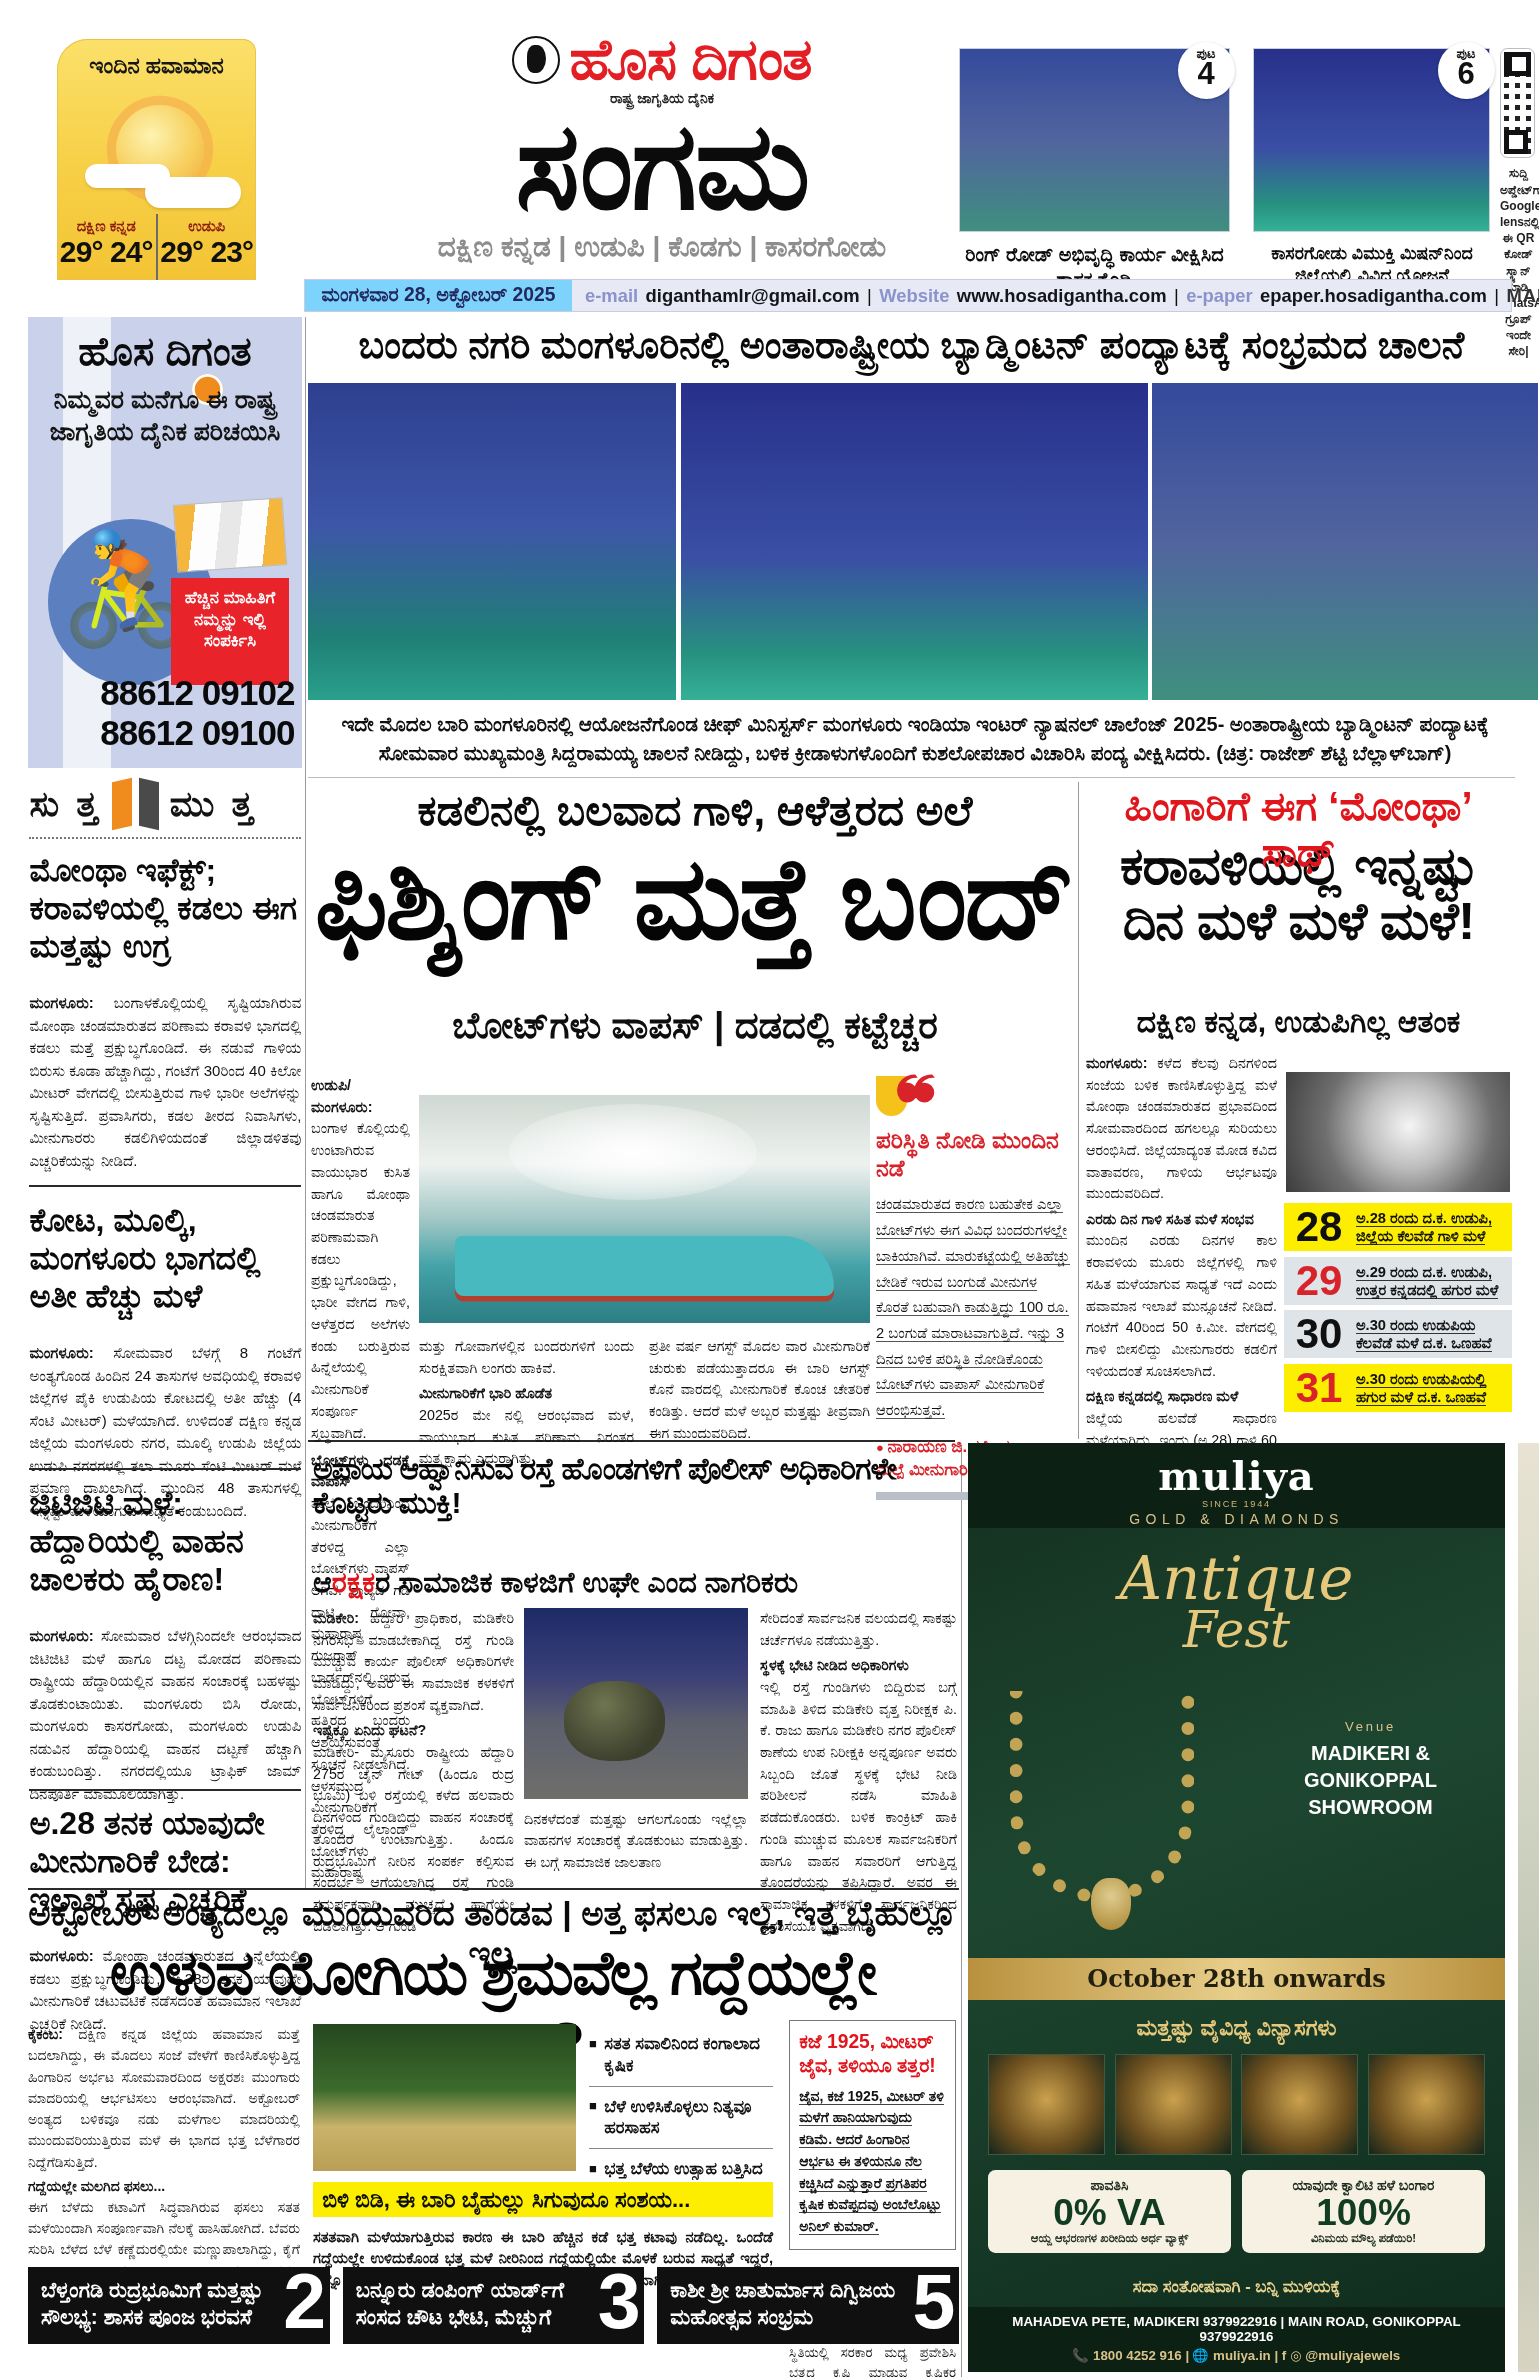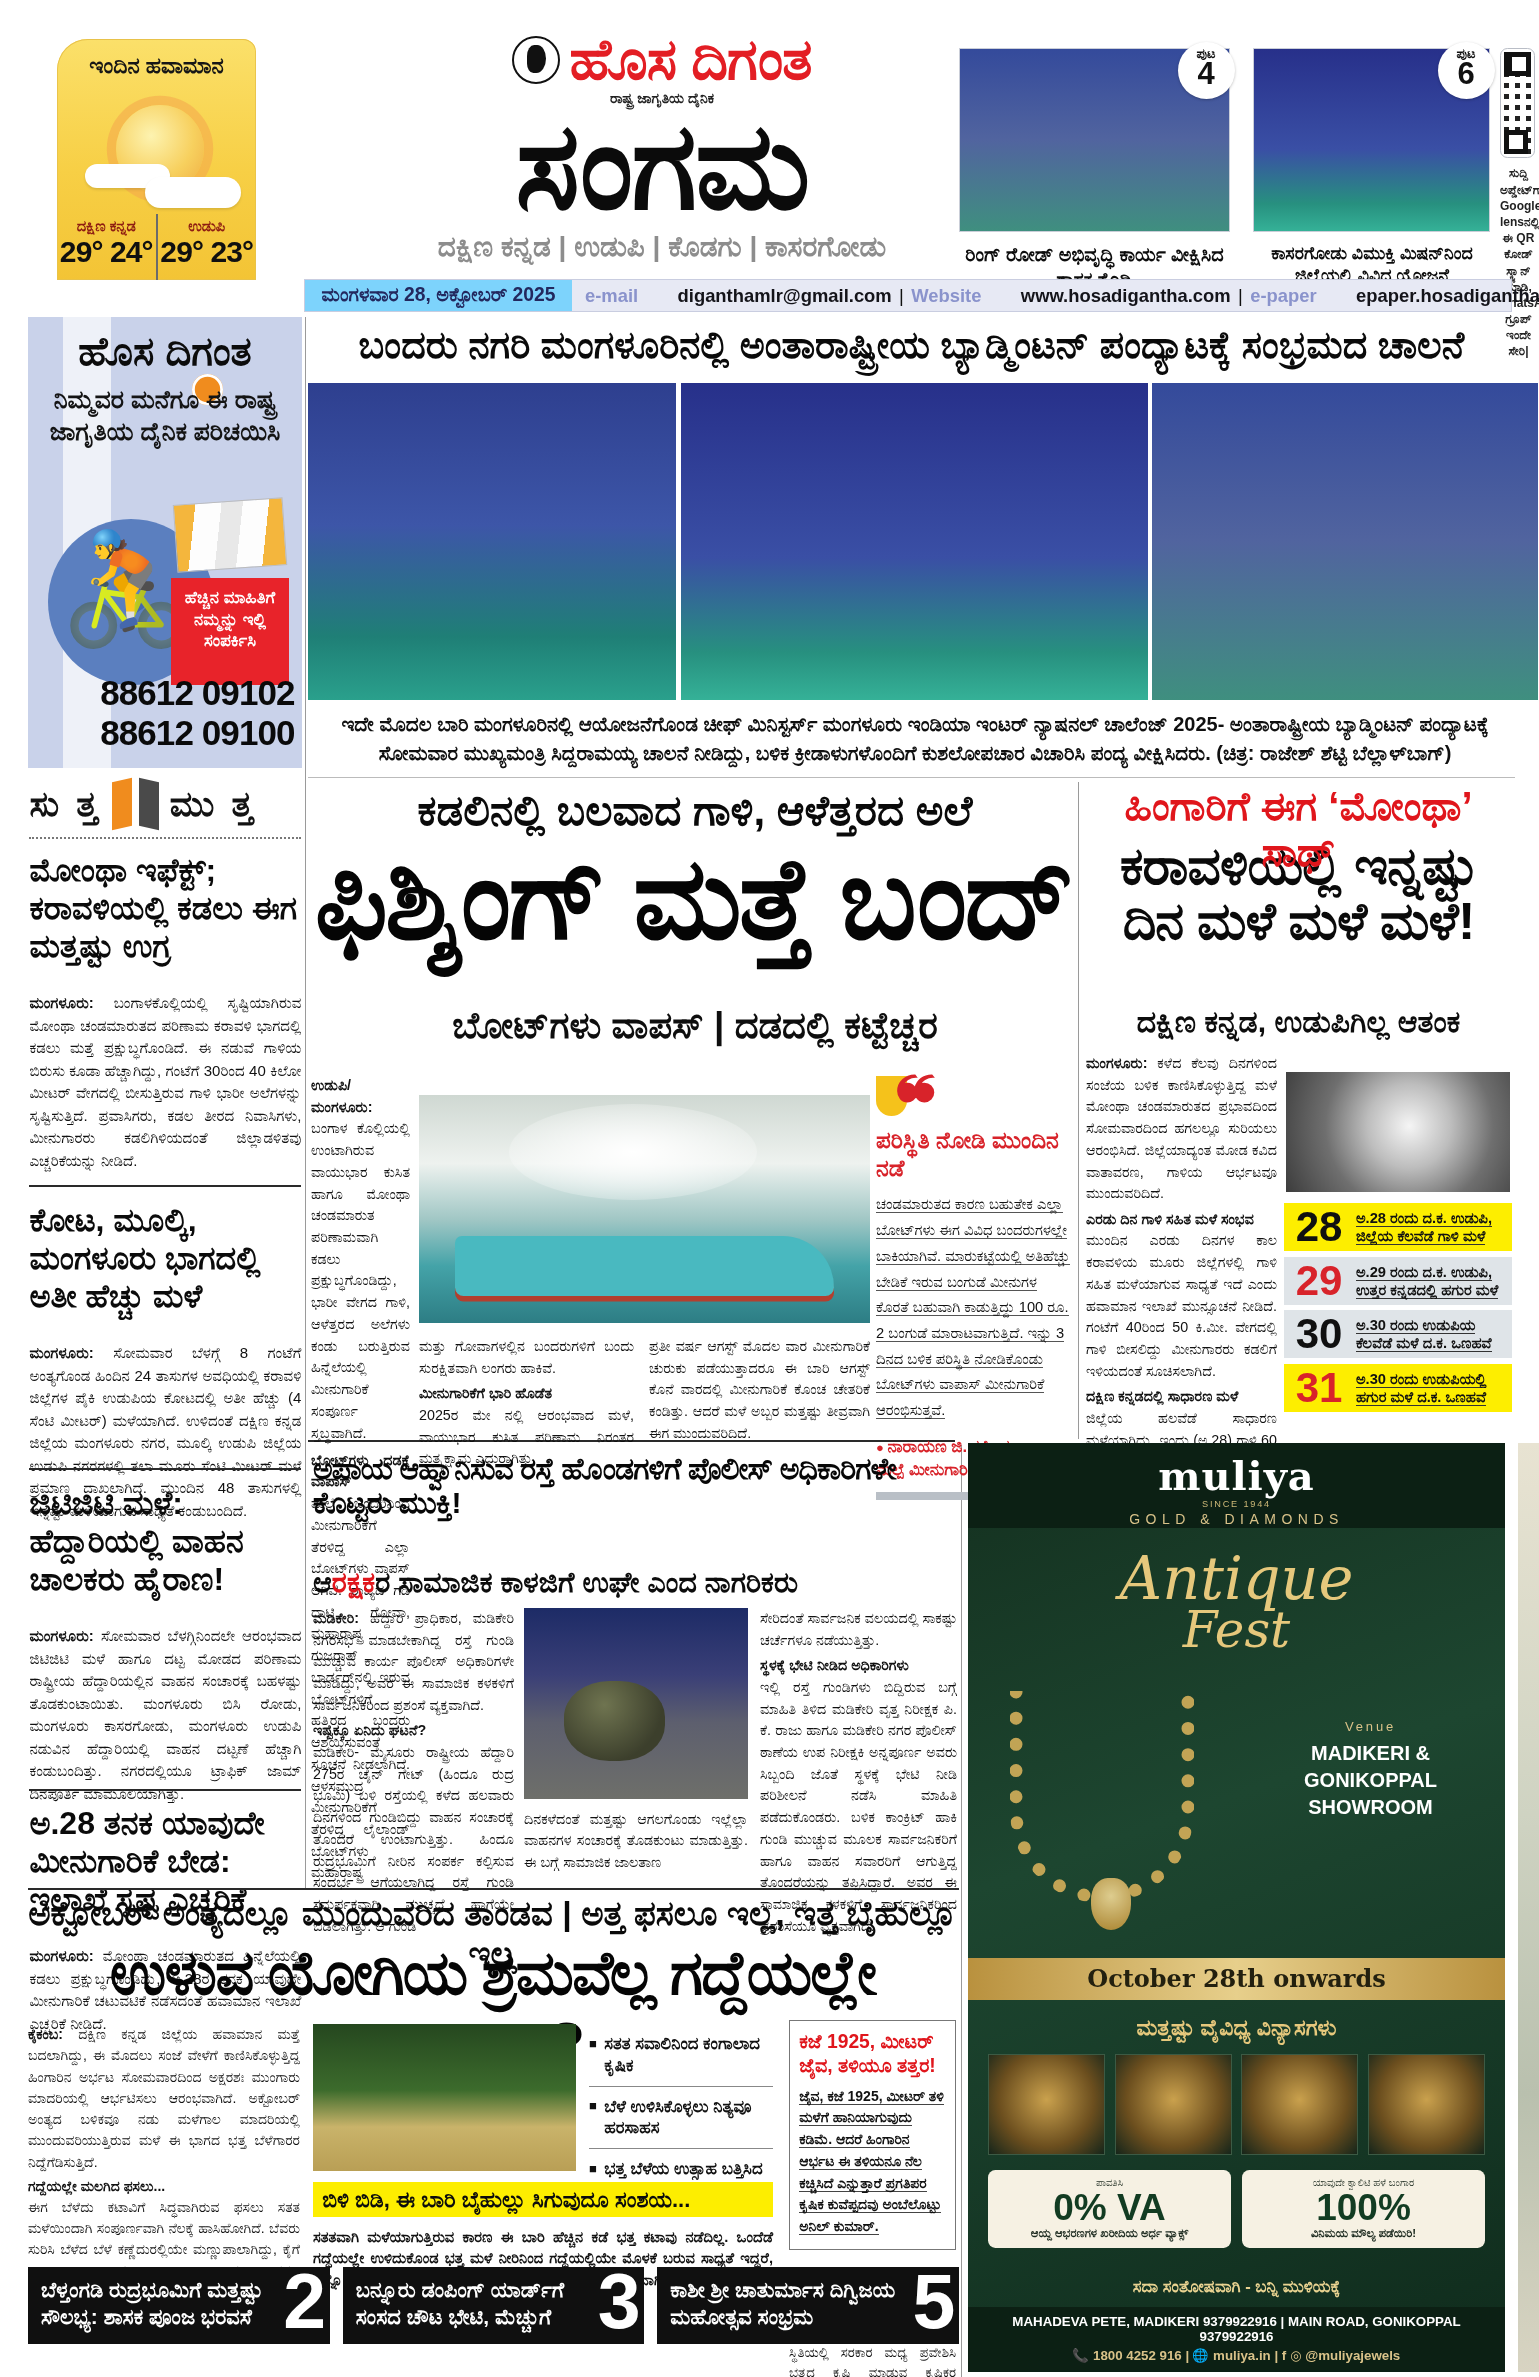--- a/index.html
+++ b/index.html
@@ -54,21 +54,21 @@
   .qr i{position:absolute;width:24px;height:24px;border:5.5px solid #111;background:#fff;}
   .qr i.b{left:auto;right:0;}
   .qr i.c{top:auto;bottom:0;}
   .qr-cap{font-size:12px;font-weight:bold;text-align:center;line-height:1.35;margin-top:7.4px;color:#222;}
 
   
   .datebar{left:304px;top:279px;width:1208px;height:33px;display:flex;background:#e7e9f4;border:0.9px solid #c9cde0;}
   .date-cell{background:#7dd3fc;color:#23285e;font-weight:900;font-size:19.3px;padding:3.7px 16.6px;white-space:nowrap;}
   .mail-cell{flex:1;display:flex;align-items:center;gap:7.4px;padding:0 13px;font-size:18.4px;white-space:nowrap;}
   .lbl-lt{color:#8a93cc;font-weight:bold;}
-  .mail-cell b{color:#14141a;margin-left:32px;}
+  .mail-cell b{color:#14141a;}
   .city{font-weight:bold;letter-spacing:0.9px;color:#333;font-family:"Liberation Sans",sans-serif;}
 
   
   .bad-head{left:308px;top:324px;width:1207px;text-align:center;font-size:38px;font-weight:900;color:#0a0a0a;}
   .bad-photos{left:308px;top:383px;width:1231px;height:317px;display:flex;gap:4.6px;}
   .bad-photos div{height:100%;}
   .ph{background:linear-gradient(180deg,#2e3f8f 0%,#3d56a8 45%,#1f7f76 80%,#2aa08c 100%);}
   .ph2{background:linear-gradient(180deg,#27308a 0%,#3a4fa5 55%,#27907f 85%,#35b197 100%);}
   .ph3{background:linear-gradient(180deg,#344a9b 0%,#51649f 50%,#3f8f7f 100%);}
   .bad-cap{left:317px;top:710px;width:1196px;text-align:center;font-size:20px;font-weight:900;line-height:1.45;color:#101010;}
@@ -173,21 +173,21 @@
   .mu-venue .v2{font-size:20px;font-weight:bold;line-height:1.35;margin-top:5.5px;}
   .mu-date{position:absolute;left:0;top:515px;width:100%;height:42px;
            background:linear-gradient(90deg,#b9913e,#e7cf8b 50%,#b9913e);color:#23200f;
            font-size:24px;font-weight:bold;text-align:center;line-height:42px;font-family:"DejaVu Serif",serif;}
   .mu-kn{position:absolute;left:0;top:572px;width:100%;text-align:center;color:#e6c87c;font-weight:900;font-size:22px;}
   .mu-thumbs{position:absolute;left:20px;top:611px;width:497px;display:flex;gap:9.2px;}
   .mu-thumb{flex:1;height:101px;background:radial-gradient(circle at 50% 45%,#caa14d 0%,#6b4e1e 60%,#15251a 100%);
             border:0.9px solid #3c5a44;}
   .mu-offers{position:absolute;left:20px;top:727px;width:497px;display:flex;gap:11px;}
   .offer{flex:1;background:#f6f1e3;color:#1c2a1f;border-radius:7.4px;padding:7.4px 9.2px;text-align:center;}
-  .offer .o-top{font-size:10px;font-weight:normal;}
+  .offer .o-top{font-size:14px;font-weight:bold;}
   .offer .o-big{font-size:37px;font-weight:900;color:#123c22;line-height:1;}
   .offer .o-sm{font-size:11.5px;font-weight:bold;line-height:1.25;}
   .mu-line{position:absolute;left:0;top:834px;width:100%;text-align:center;color:#e9d391;font-weight:bold;font-size:16.6px;}
   .mu-foot{position:absolute;left:0;bottom:0;width:100%;background:#0c2014;padding:7.4px 9.2px 9.2px;text-align:center;}
   .mu-f1{font-size:13.3px;font-weight:bold;color:#fff;}
   .mu-f2{font-size:13.3px;font-weight:bold;color:#d9c289;margin-top:3.7px;}
 
   
   .g-kick{left:28px;top:1894px;width:929px;font-weight:900;font-size:34px;text-align:center;color:#0a0a0a;}
   .g-hl{left:28px;top:1938px;width:929px;font-weight:900;font-size:61px;letter-spacing:-1.8px;text-align:center;color:#050505;}

